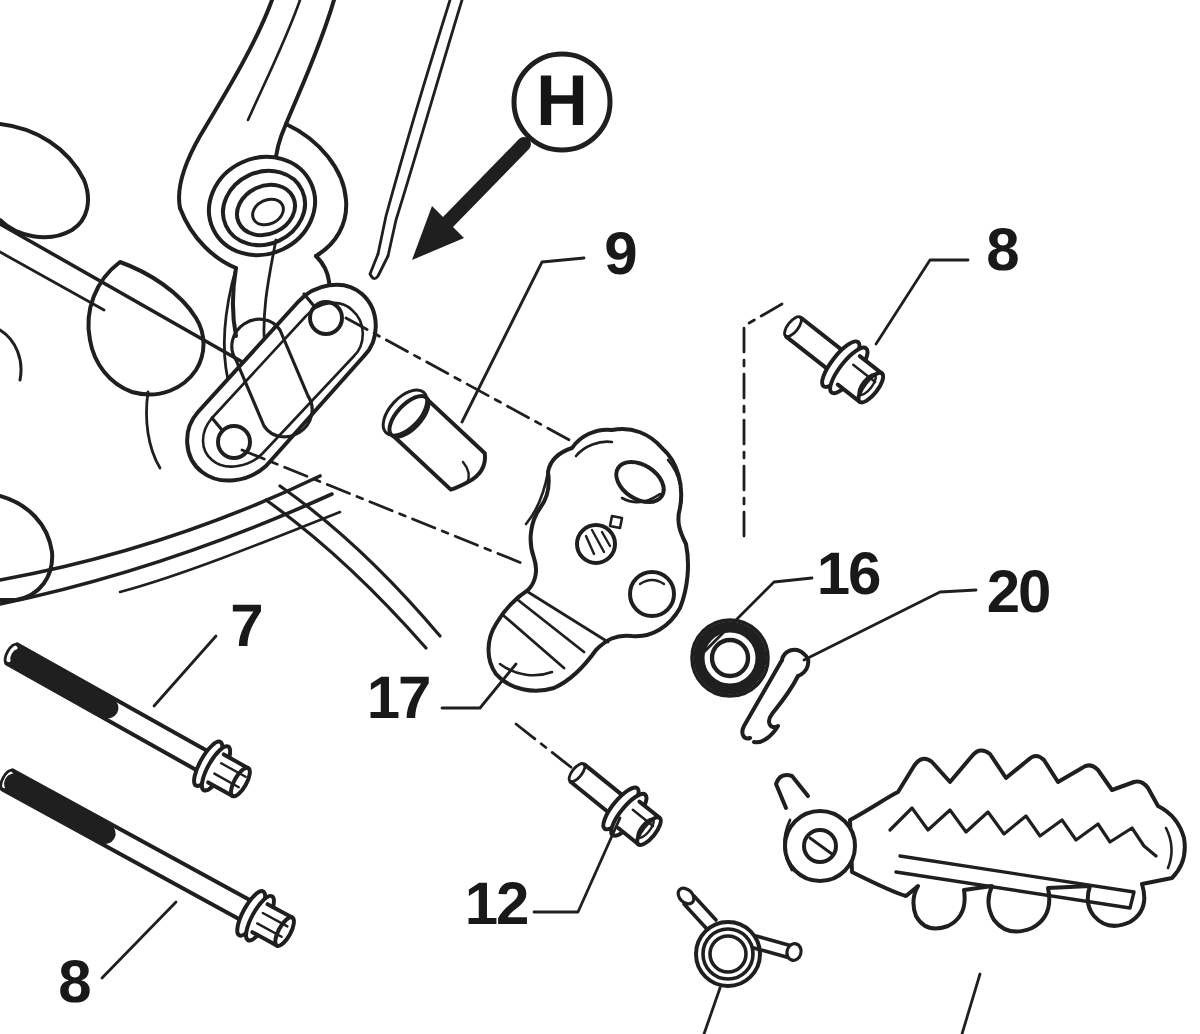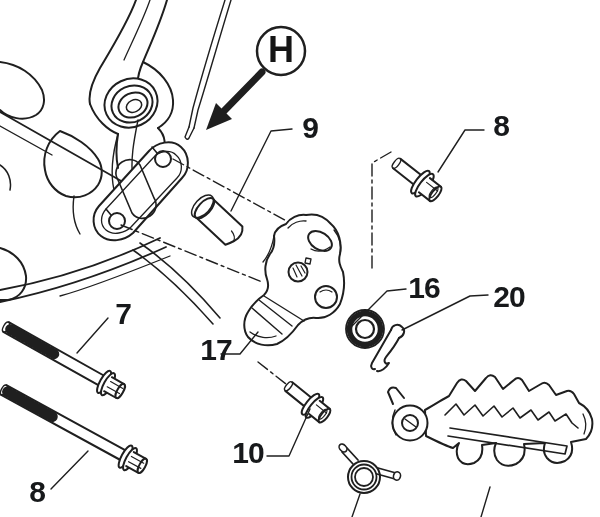--- a/index.html
+++ b/index.html
@@ -231,17 +231,17 @@
     <line x1="262" y1="72" x2="224" y2="111" stroke-width="7"></line>
     <polygon points="206,130 216,103 232,119" fill="#1f1f1f" stroke="none"></polygon>
   </g>
 </svg>
 
   <div class="hletter" style="left:281px;top:51px">H</div>
   <div class="num" style="left:123px;top:314px">7</div>
   <div class="num" style="left:37px;top:492px">8</div>
   <div class="num" style="left:310px;top:128px">9</div>
   <div class="num" style="left:501px;top:126px">8</div>
-  <div class="num" style="left:248px;top:453px">10</div>
+  <div class="num" style="left:248px;top:453px">12</div>
   <div class="num" style="left:424px;top:288px">16</div>
   <div class="num" style="left:509px;top:297px">20</div>
-  <div class="num" style="left:216px;top:350px">17</div>
+  <div class="num" style="left:199px;top:350px">17</div>
 </div>
 
 </body></html>

